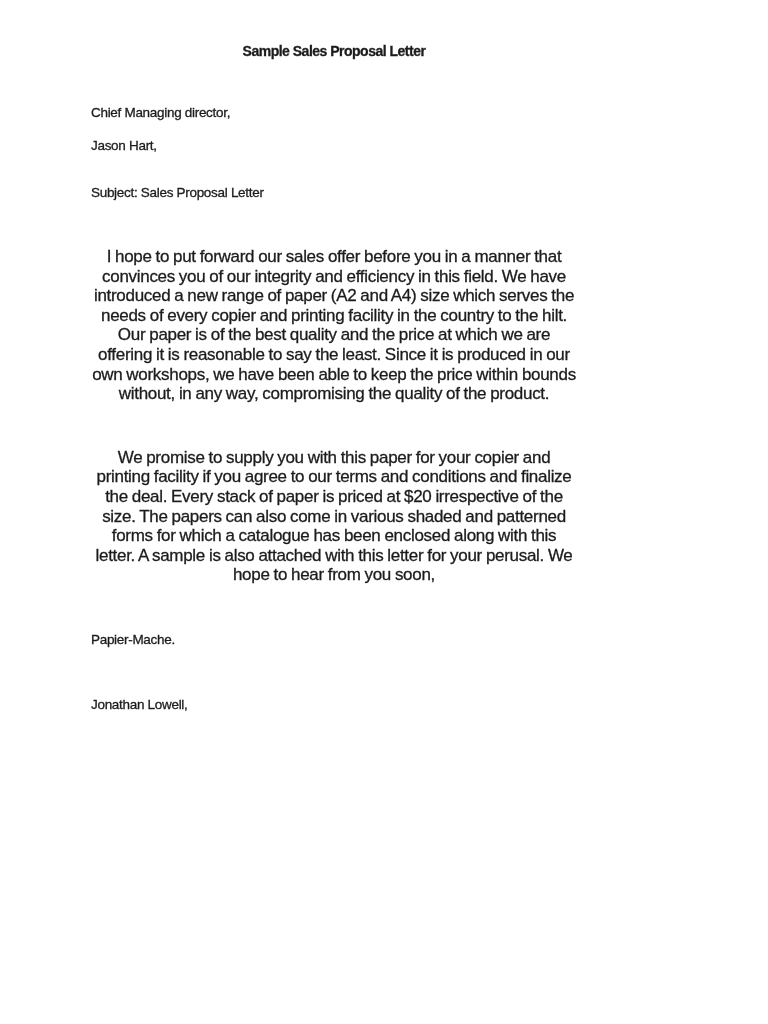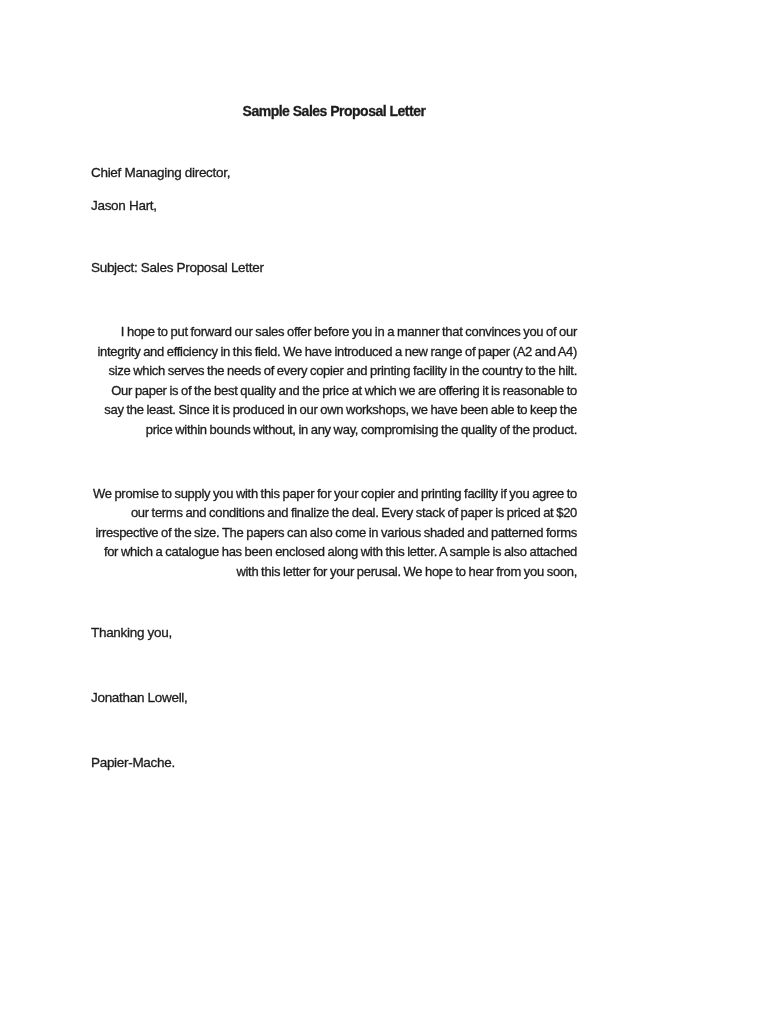--- a/index.html
+++ b/index.html
@@ -12,56 +12,56 @@
     width: 768px;
     height: 1024px;
     background: #ffffff;
     overflow: hidden;
     font-family: "Liberation Sans", sans-serif;
     color: #1c1c1c;
     -webkit-text-stroke: 0.3px #1c1c1c; 
   }
   .content {
     box-sizing: border-box;
-    padding: 101px 87px 0 91px; 
+    padding: 41px 87px 0 91px; 
     width: 664px;
   }
   .doc-title {
     margin: 0;
     font-size: 14px;
     font-weight: 700;
     letter-spacing: -0.5px;
     line-height: 20px;
     text-align: center;
   }
   .address-block {
     margin-top: 36px;
     font-size: 13.5px;
     letter-spacing: -0.3px;
     line-height: 32.5px;
   }
   .subject-line {
-    margin-top: 36px;
+    margin-top: 21px;
     font-size: 13.5px;
     letter-spacing: -0.3px;
     line-height: 20px;
   }
   .salutation {
     margin-top: 44px;
     font-size: 13.5px;
     letter-spacing: -0.3px;
     line-height: 20px;
   }
   .body-paragraph {
     margin: 44px 0 0 0;
-    font-size: 13px;
+    font-size: 17px;
     letter-spacing: -0.3px;
     word-spacing: -0.5px;
     line-height: 19.6px;
-    text-align: right;
+    text-align: center;
   }
   .closing-line {
     margin-top: 41px;
     font-size: 13.5px;
     letter-spacing: -0.3px;
     line-height: 20px;
   }
   .signature-line {
     margin-top: 45px;
     font-size: 13.5px;
@@ -82,20 +82,19 @@
       <div>Jason Hart,</div>
     </div>
 
     <div class="subject-line">Subject: Sales Proposal Letter</div>
 
 
     <p class="body-paragraph">I hope to put forward our sales offer before you in a manner that convinces you of our integrity and efficiency in this field. We have introduced a new range of paper (A2 and A4) size which serves the needs of every copier and printing facility in the country to the hilt. Our paper is of the best quality and the price at which we are offering it is reasonable to say the least. Since it is produced in our own workshops, we have been able to keep the price within bounds without, in any way, compromising the quality of the product.</p>
 
     <p class="body-paragraph">We promise to supply you with this paper for your copier and printing facility if you agree to our terms and conditions and finalize the deal. Every stack of paper is priced at $20 irrespective of the size. The papers can also come in various shaded and patterned forms for which a catalogue has been enclosed along with this letter. A sample is also attached with this letter for your perusal. We hope to hear from you soon,</p>
 
-    <div class="closing-line">Thanking you,</div>
+
+    <div class="signature-line">Papier-Mache.</div>
 
     <div class="signature-line">Jonathan Lowell,</div>
-
-    <div class="signature-line">Papier-Mache.</div>
 
   </div>
 </div>
 
 </body></html>

